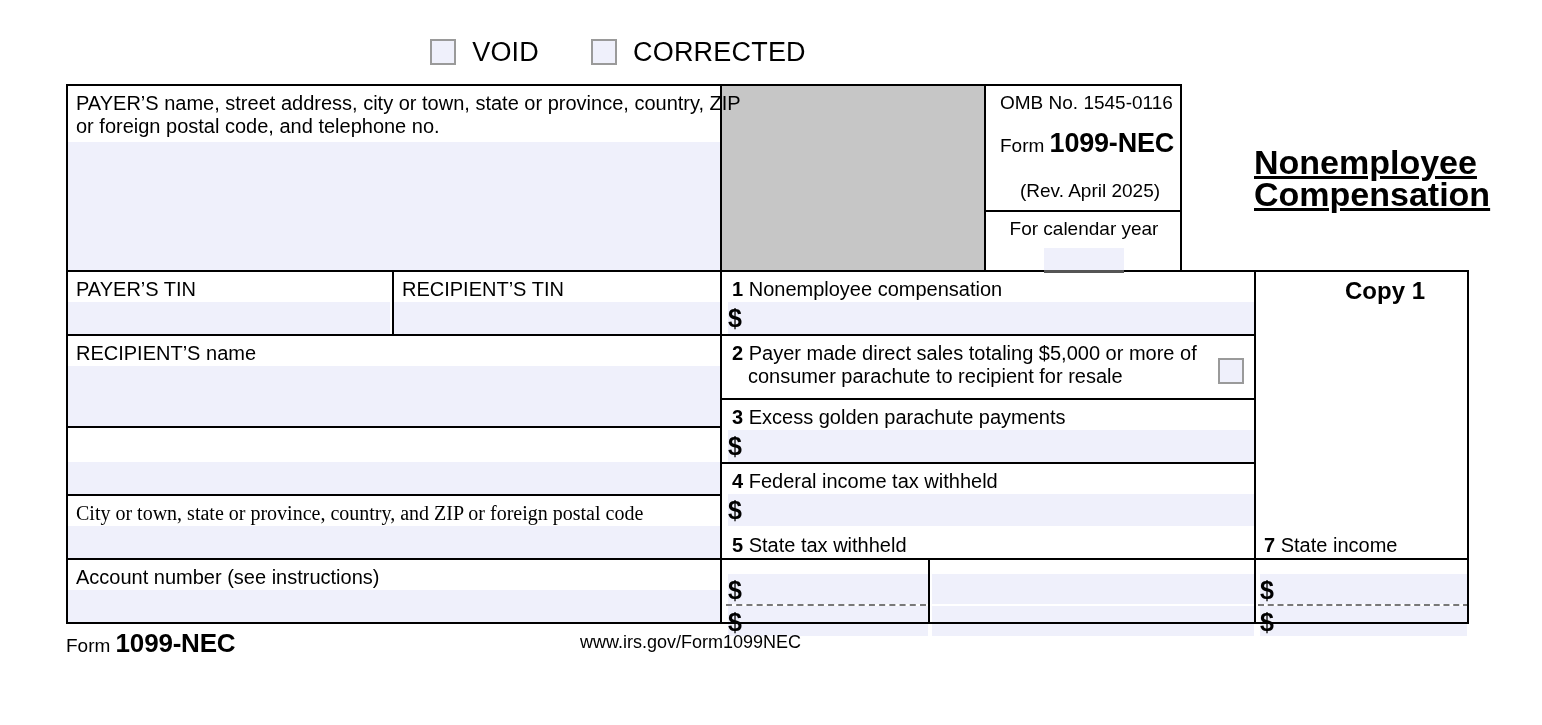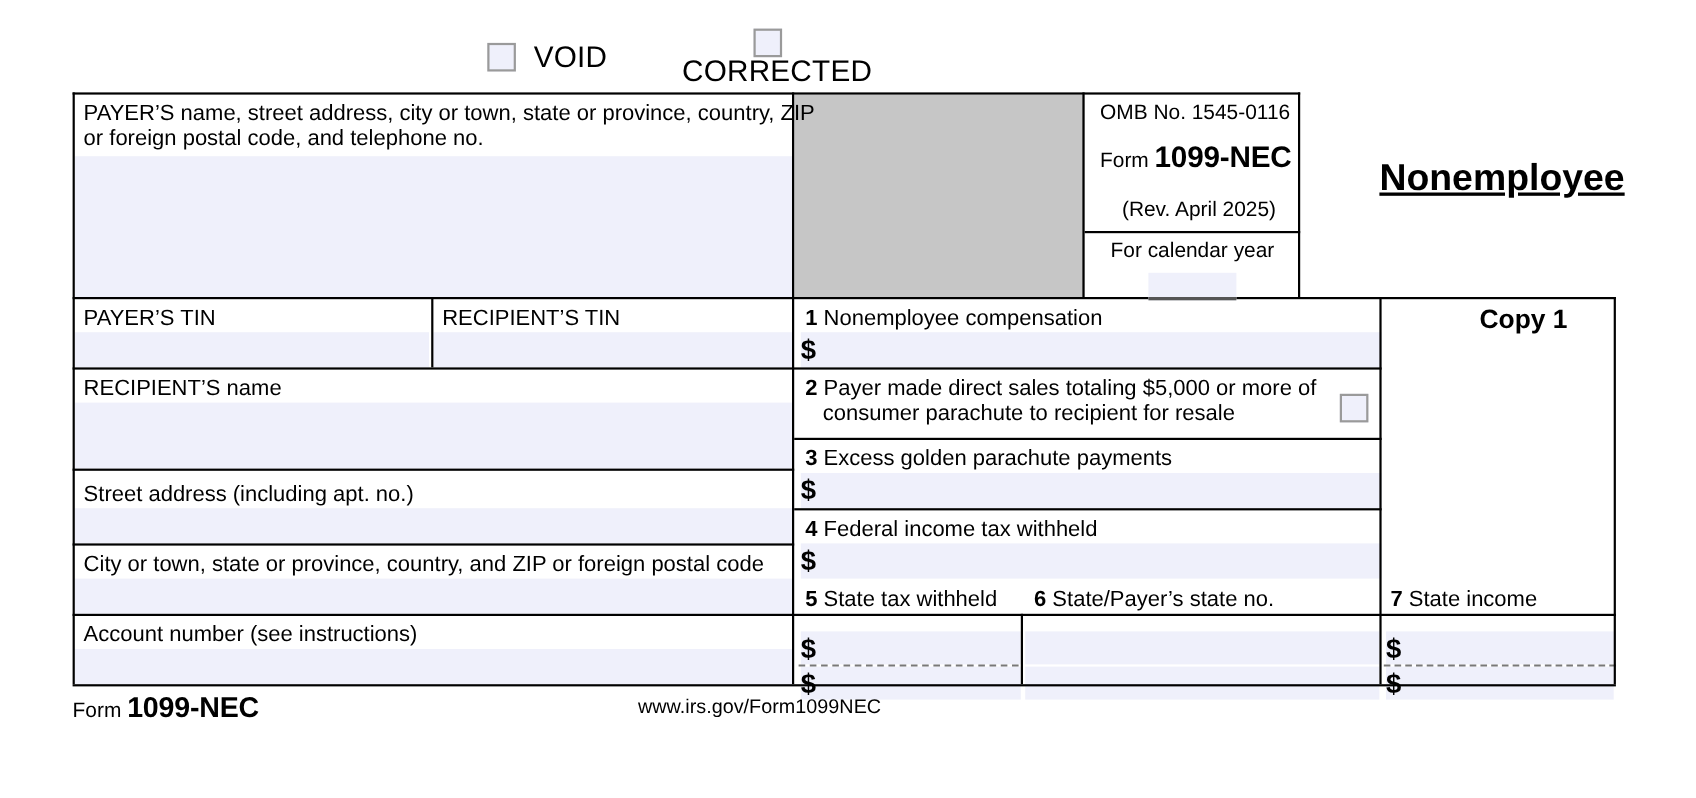--- a/index.html
+++ b/index.html
@@ -28,21 +28,21 @@
     width: 1236px;
     height: 40px;
     display: flex;
     align-items: center;
     justify-content: center;
   }
   .cb-group {
     display: flex;
     align-items: center;
   }
-  .cb-group + .cb-group { margin-left: 52px; flex-direction: column; }
+  .cb-group + .cb-group { margin-left: 52px; }
   .cbox {
     width: 26px;
     height: 26px;
     background: #eff0fb;
     border: 2px solid #9a9a9a;
     box-sizing: border-box;
   }
   .cb-label {
     font-size: 27px;
     margin-left: 16px;
@@ -259,35 +259,35 @@
 
     <div class="ln v" style="left:862px; top:474px; height:64px;"></div>
 
     <div class="cap" style="left:10px; top:8px;">PAYER’S name, street address, city or town, state or province, country, ZIP</div>
     <div class="cap" style="left:10px; top:31px;">or foreign postal code, and telephone no.</div>
 
     <div class="cap" style="left:10px; top:194px;">PAYER’S TIN</div>
     <div class="cap" style="left:336px; top:194px;">RECIPIENT’S TIN</div>
 
     <div class="cap" style="left:10px; top:258px;">RECIPIENT’S name</div>
-    <div class="cap" style="left:10px; top:354px;">Street address (including apt. no.)</div>
-    <div class="cap" style="left:10px; top:418px;">City or town, state or province, country, and ZIP or foreign postal code</div>
+    <div class="cap" style="left:10px; top:418px;font-family:Liberation Serif, serif;">City or town, state or province, country, and ZIP or foreign postal code</div>
     <div class="cap" style="left:10px; top:482px;">Account number (see instructions)</div>
 
     <div class="ombtxt" style="left:934px; top:8px;">OMB No. 1545-0116</div>
     <div class="ombtxt" style="left:934px; top:48px;">
       <span>Form</span>
       <span class="formbig">1099-NEC</span>
     </div>
     <div class="ombtxt" style="left:934px; top:96px; width:180px; text-align:center;">(Rev. April 2025)</div>
     <div class="ombtxt" style="left:920px; top:134px; width:196px; text-align:center;">For calendar year</div>
     <div class="yearbox" style="left:978px; top:164px; width:80px; height:22px;"></div>
 
     <div class="bigtitle" style="left:1188px; top:62px; width:213px;">
       <div>Nonemployee</div>
+      <div>Compensation</div>
     </div>
 
     <div class="copytitle" style="left:1188px; top:192px; width:171px;">Copy 1</div>
 
     <div class="cap" style="left:666px; top:194px;">
       <span class="bnum">1</span>
       <span>Nonemployee compensation</span>
     </div>
     <div class="dollar" style="left:662px; top:222px;">$</div>
 
@@ -310,24 +310,20 @@
     </div>
     <div class="dollar" style="left:662px; top:414px;">$</div>
 
     <div class="cap" style="left:666px; top:450px;">
       <span class="bnum">5</span>
       <span>State tax withheld</span>
     </div>
     <div class="dollar" style="left:662px; top:494px;">$</div>
     <div class="dollar" style="left:662px; top:526px;">$</div>
 
-    <div class="cap" style="left:874px; top:450px;">
-      <span class="bnum">6</span>
-      <span>State/Payer’s state no.</span>
-    </div>
 
     <div class="cap" style="left:1198px; top:450px;">
       <span class="bnum">7</span>
       <span>State income</span>
     </div>
     <div class="dollar" style="left:1194px; top:494px;">$</div>
     <div class="dollar" style="left:1194px; top:526px;">$</div>
 
   </div>
 

